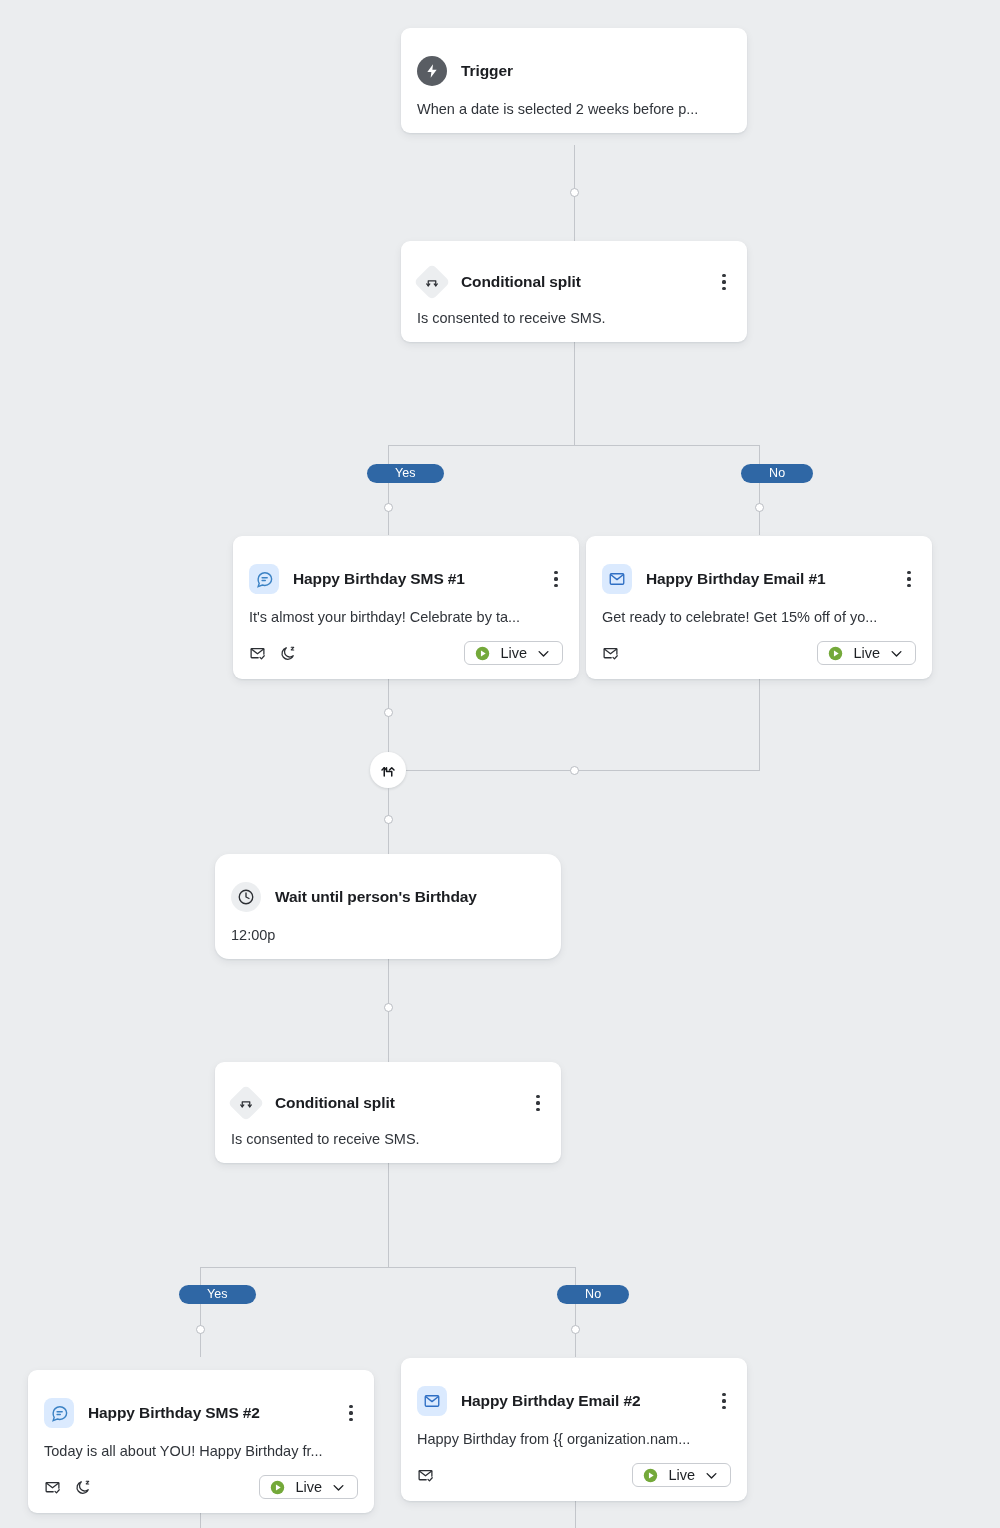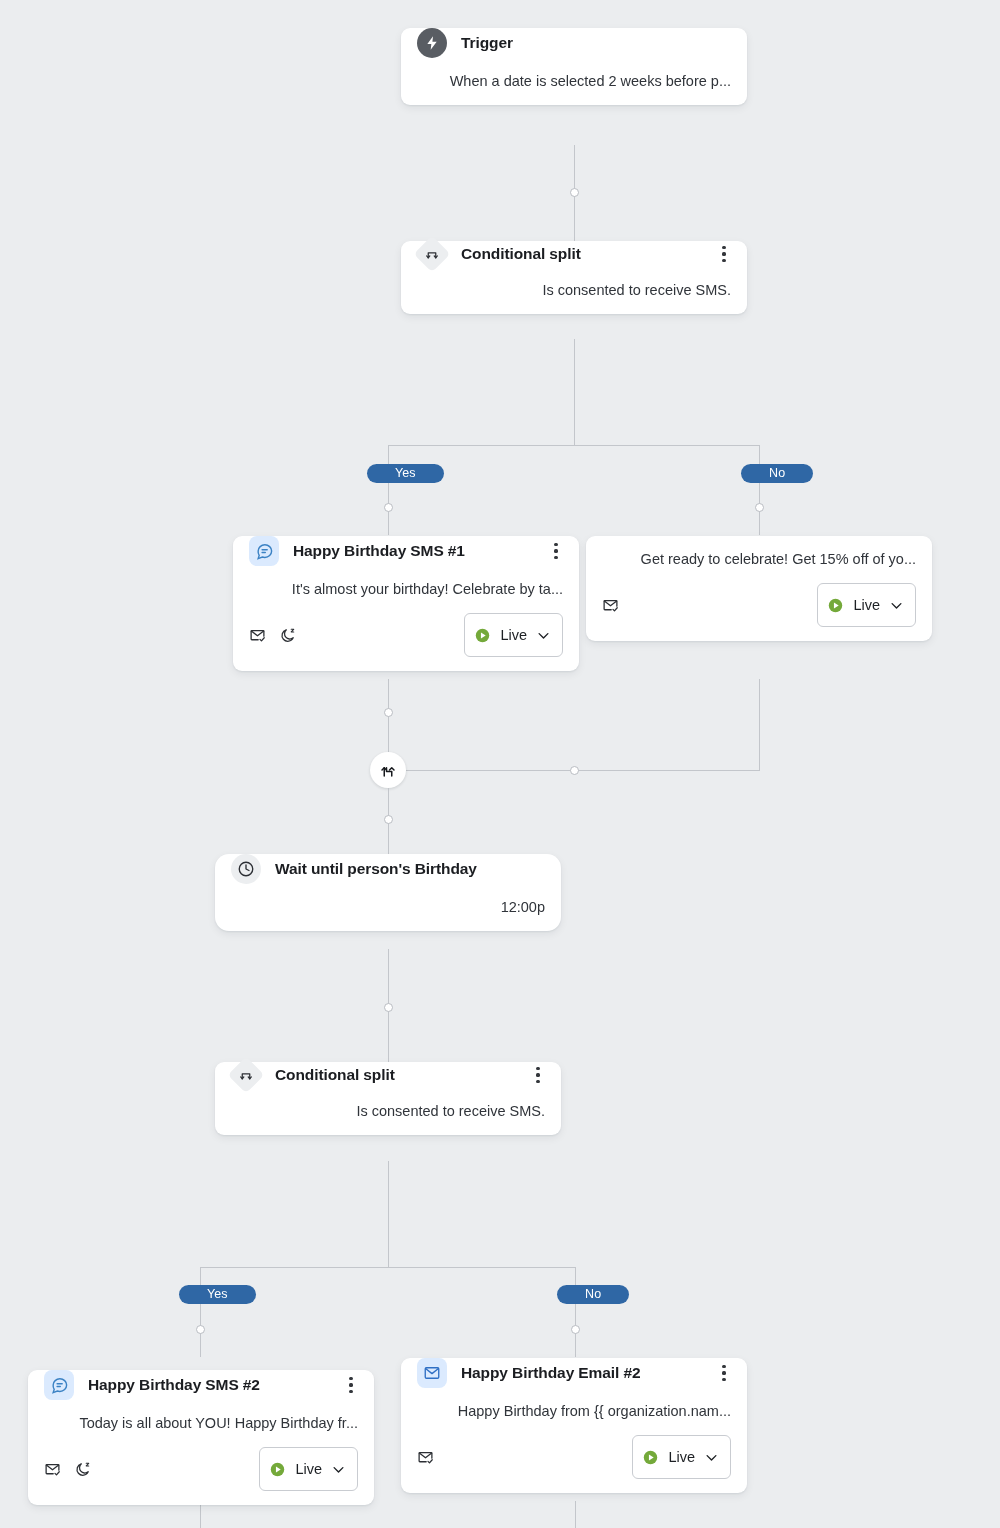--- a/index.html
+++ b/index.html
@@ -29,22 +29,21 @@
   .merge-node {
     position: absolute; width: 36px; height: 36px; border-radius: 50%;
     background: #ffffff; display: flex; align-items: center; justify-content: center;
     box-shadow: 0 1px 3px rgba(20,25,35,.14);
   }
 
   
   .card {
     position: absolute; background: #ffffff; border-radius: 9px;
     box-shadow: 0 1px 2px rgba(16,24,40,.07), 0 3px 8px rgba(16,24,40,.07);
-    padding: 0 16px 14px 16px;
-    text-align: right;
+    padding: 28px 16px 14px 16px;
   }
   .card-head { display: flex; align-items: center; position: relative; }
   .badge-ico {
     width: 30px; height: 30px; flex: 0 0 30px;
     display: flex; align-items: center; justify-content: center;
   }
   .badge-ico.circle-dark { border-radius: 50%; background: #595d63; }
   .badge-ico.circle-gray { border-radius: 50%; background: #eceef0; }
   .badge-ico.sq-blue { border-radius: 8px; background: #dbeafe; }
   .badge-ico.diamond {
@@ -66,21 +65,21 @@
     margin-top: 13px; font-size: 14.5px; color: #30343a; line-height: 20px;
     white-space: nowrap; overflow: hidden;
   }
   .card-foot {
     margin-top: 14px; display: flex; align-items: center; justify-content: space-between;
   }
   .foot-icons { display: flex; align-items: center; gap: 13px; }
   .status-chip {
     display: flex; align-items: center; gap: 9px;
     border: 1px solid #c9ccd1; border-radius: 6px;
-    height: 44px; padding: 0 11px 0 9px; background: #fff;
+    height: 24px; padding: 0 11px 0 9px; background: #fff;
   }
   .status-chip .lbl { font-size: 14.5px; color: #1d2024; }
 </style>
 </head>
 <body>
 
 <div id="canvas">
 
   <div class="vline" style="left:574px; top:145px; height:97px;"></div>
   <div class="dot" style="left:570px; top:188px;"></div>
@@ -194,20 +193,34 @@
         </svg>
         <span class="lbl">Live</span>
         <svg width="15" height="15" viewBox="0 0 24 24" fill="none" stroke="#1d2024" stroke-width="2.2" stroke-linecap="round" stroke-linejoin="round">
           <polyline points="5,9 12,16 19,9"></polyline>
         </svg>
       </div>
     </div>
   </div>
 
   <div class="card" style="left:586px; top:536px; width:346px;">
+    <div class="card-head">
+      <div class="badge-ico sq-blue">
+        <svg width="18" height="18" viewBox="0 0 24 24" fill="none" stroke="#2f6fc4" stroke-width="1.8" stroke-linecap="round" stroke-linejoin="round">
+          <rect x="3" y="5" width="18" height="14" rx="1.6"></rect>
+            <polyline points="3.4,5.9 12,12.8 20.6,5.9"></polyline>
+        </svg>
+      </div>
+      <div class="card-title">Happy Birthday Email #1</div>
+      <div class="kebab">
+          <i></i>
+          <i></i>
+          <i></i>
+        </div>
+    </div>
     <div class="card-desc">Get ready to celebrate! Get 15% off of yo...</div>
     <div class="card-foot">
       <div class="foot-icons">
         <svg width="17" height="17" viewBox="0 0 24 24" fill="none" stroke="#2c2f34" stroke-width="1.8" stroke-linecap="round" stroke-linejoin="round">
           <path d="M21 13V6a1 1 0 0 0-1-1H4a1 1 0 0 0-1 1v11a1 1 0 0 0 1 1h9"></path>
             <polyline points="3.3,5.8 12,12.4 20.7,5.8"></polyline>
             <polyline points="15.5,17.5 17.6,19.6 21.5,15.2"></polyline>
         </svg>
       </div>
       <div class="status-chip">

